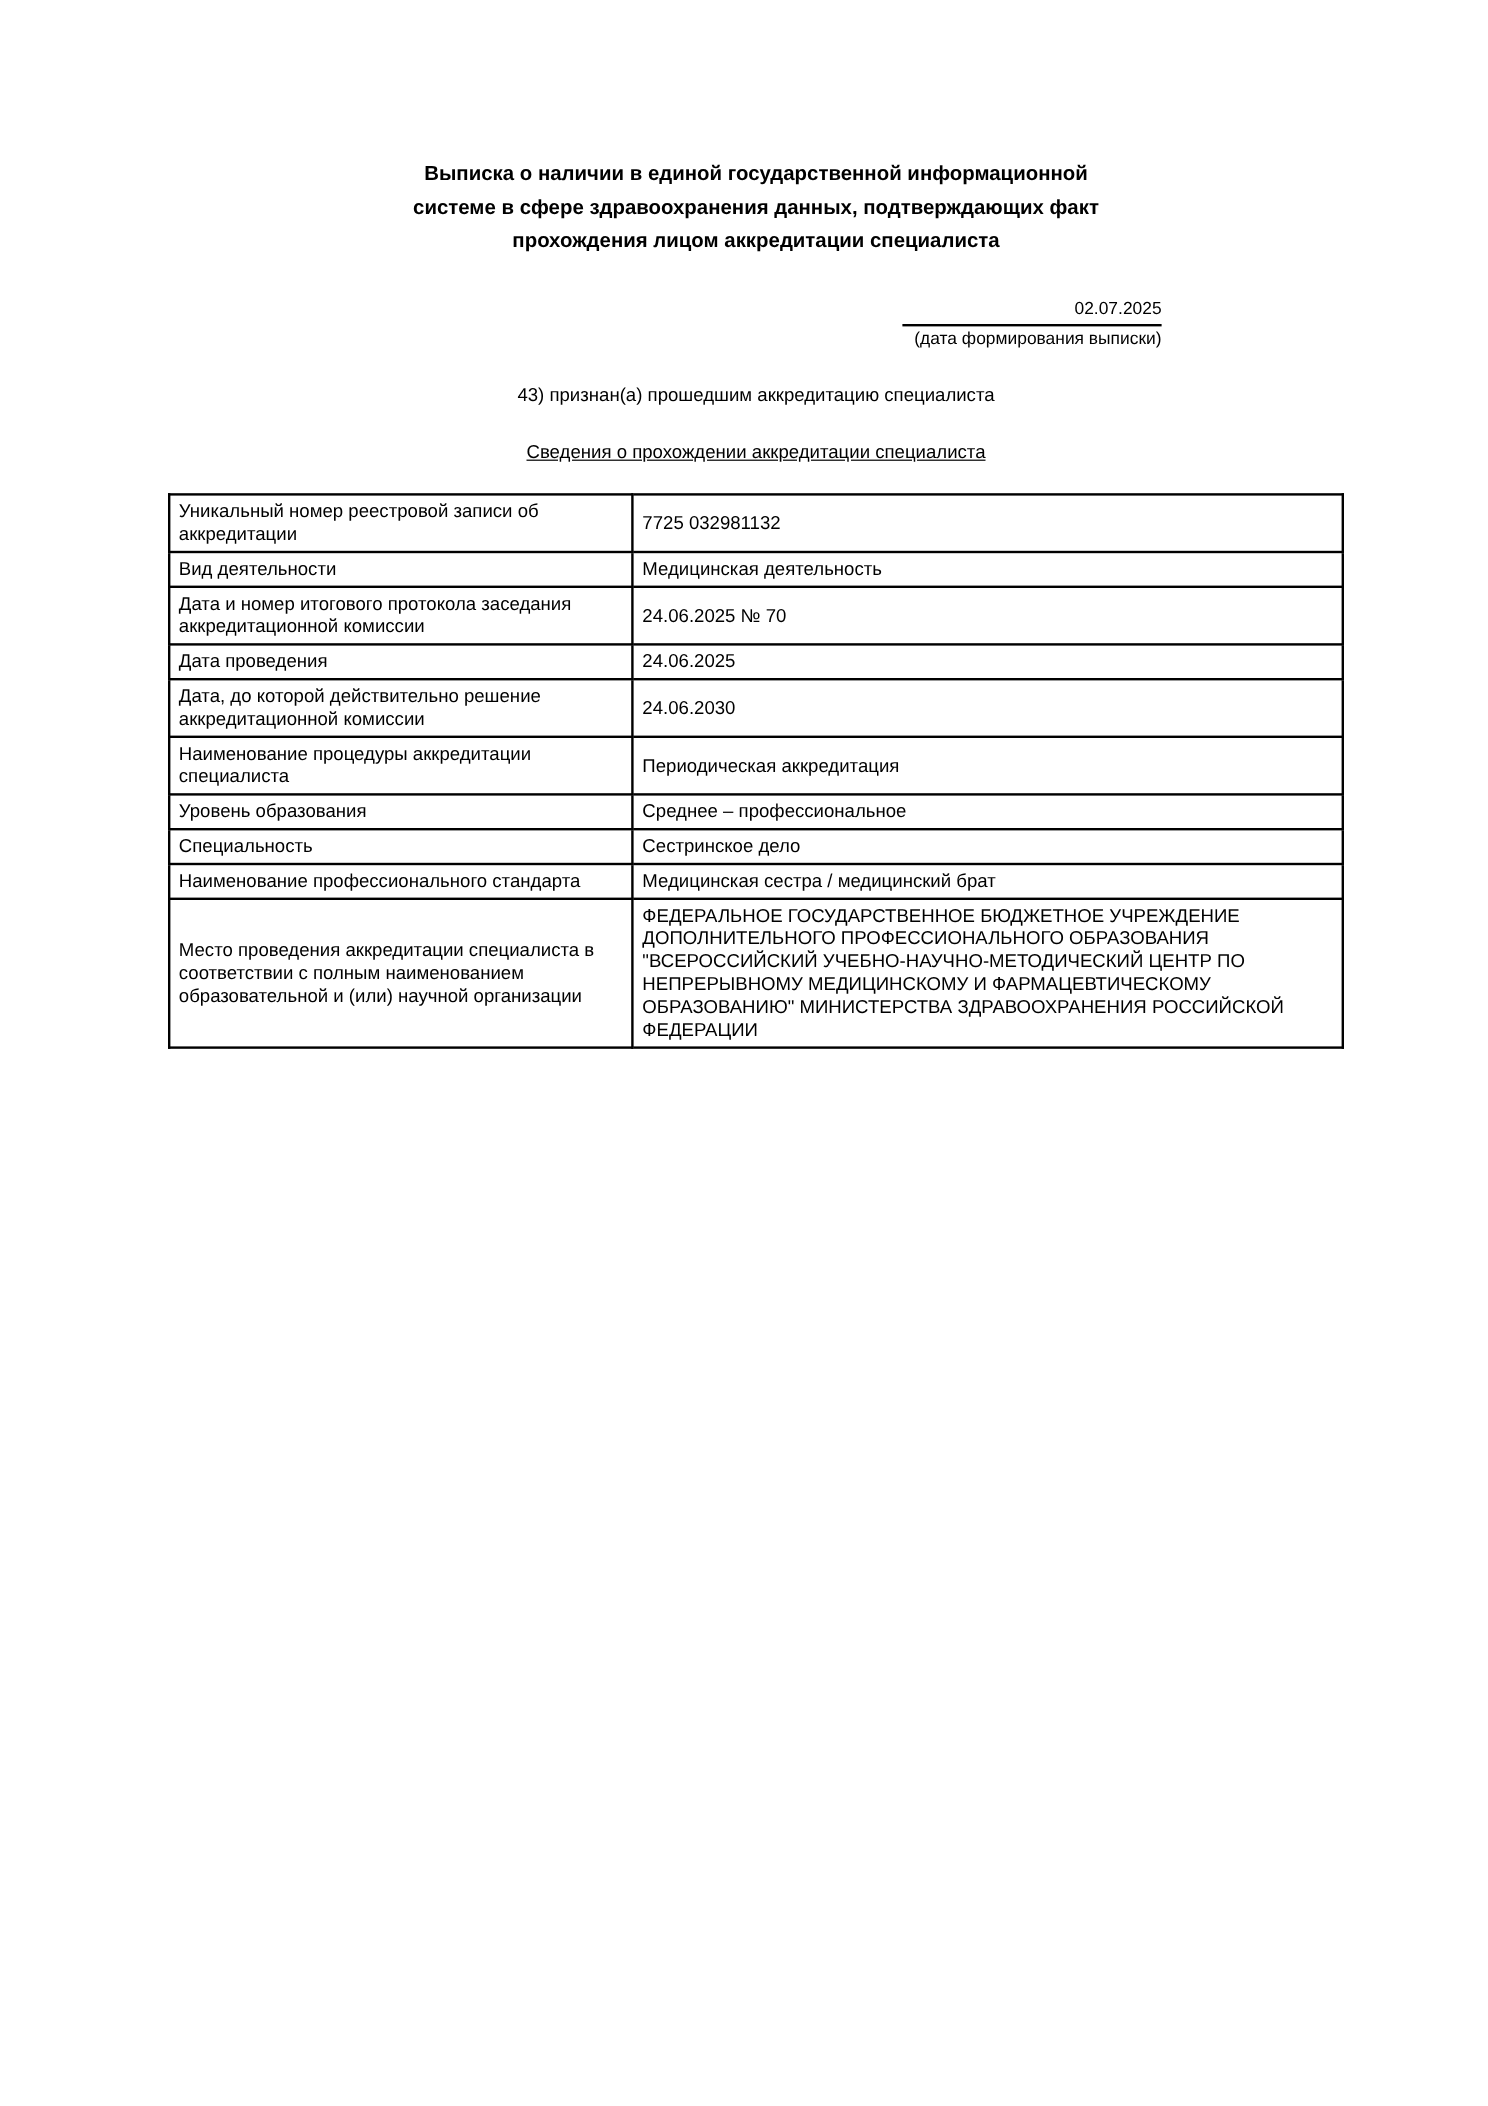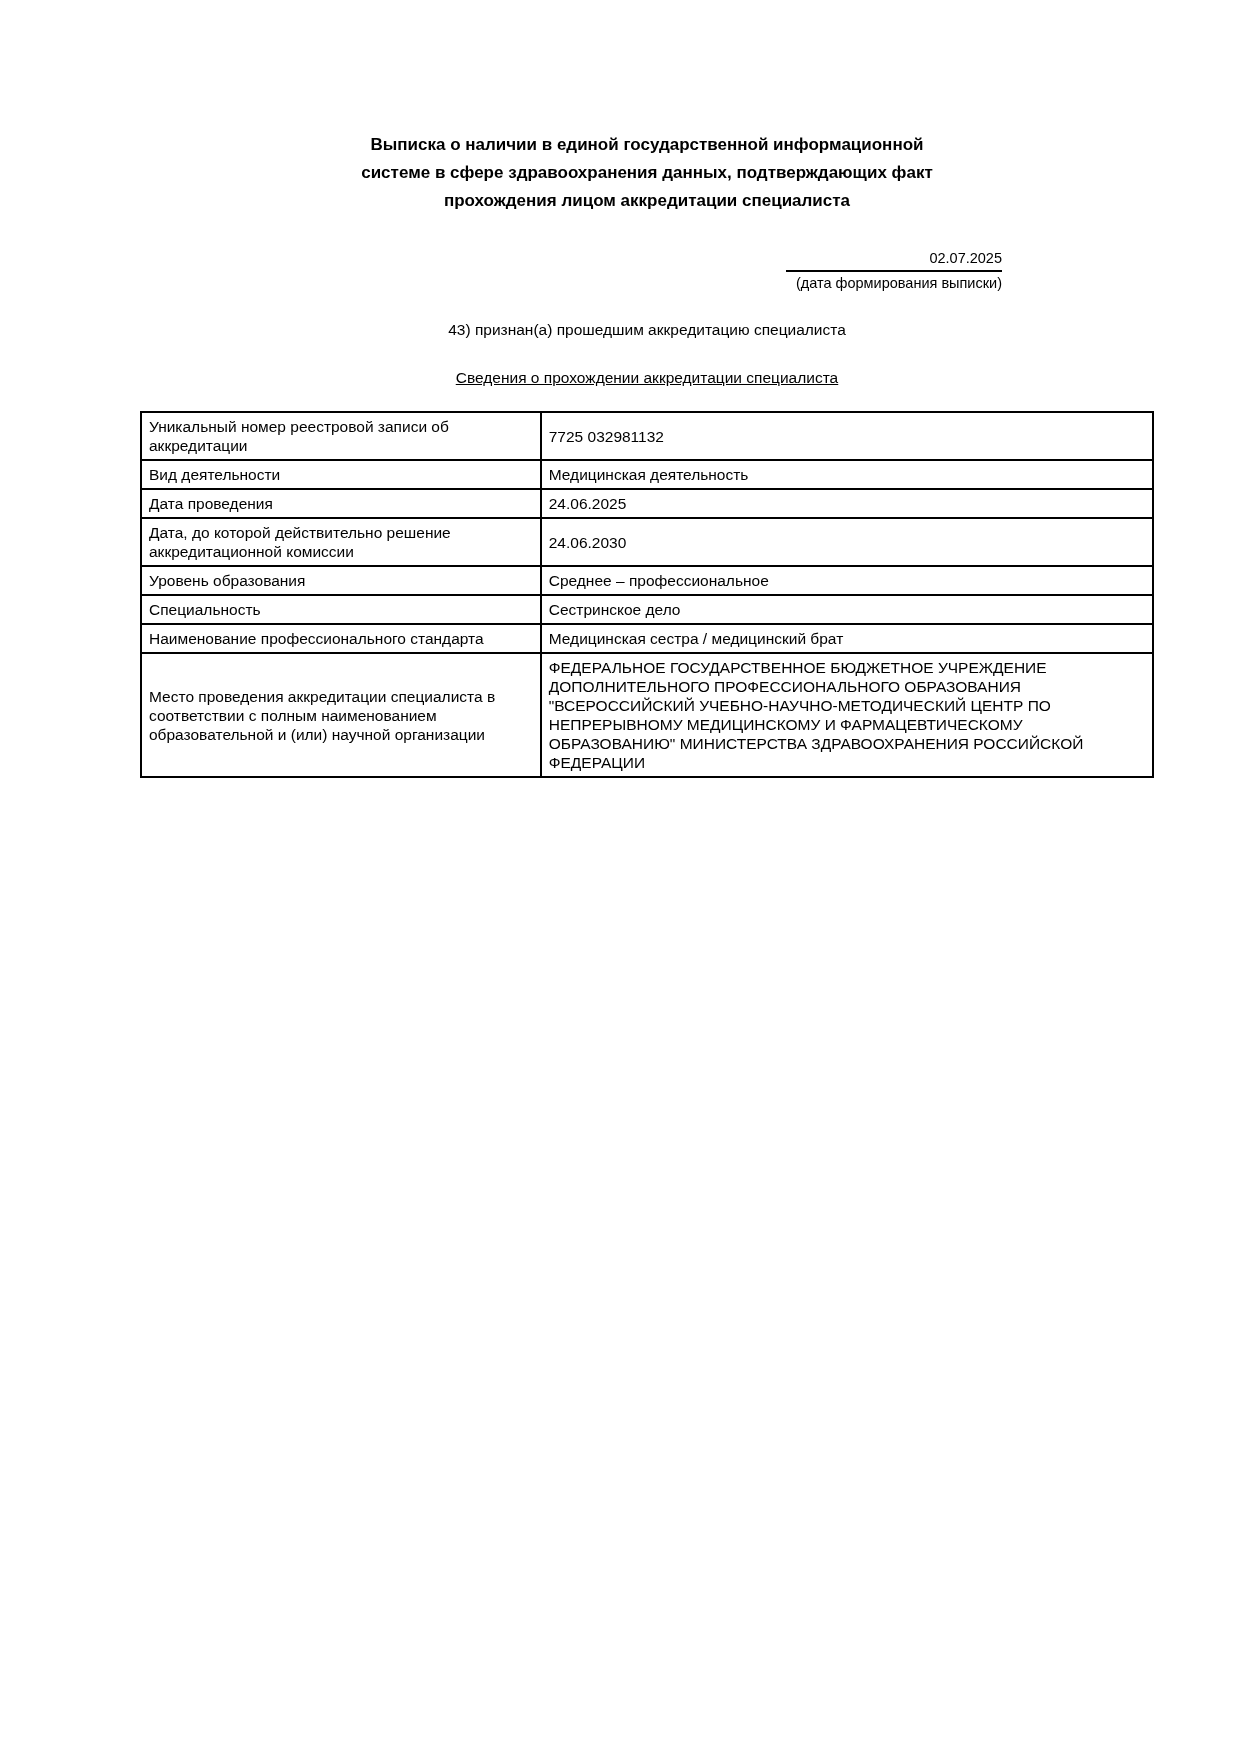--- a/index.html
+++ b/index.html
@@ -5,21 +5,21 @@
   * { box-sizing: border-box; }
   html, body { margin: 0; padding: 0; background: #ffffff; }
   .page {
     position: relative;
     width: 1240px;
     height: 1755px;
     margin: 0 auto;
     background: #ffffff;
     color: #000000;
     font-family: "Liberation Sans", "DejaVu Sans", sans-serif;
-    padding: 131px 86px 0 140px;
+    padding: 131px 120px 0 140px;
     overflow: hidden;
   }
   .doc-title {
     margin: 0;
     text-align: center;
     font-size: 17px;
     font-weight: bold;
     line-height: 28px;
   }
   .doc-title span { display: block; }
@@ -99,26 +99,34 @@
     <tbody id="acc-table-body">
         <tr>
           <td class="label-cell">Уникальный номер реестровой записи об аккредитации</td>
           <td class="value-cell">7725 032981132</td>
         </tr>
         <tr>
           <td class="label-cell">Вид деятельности</td>
           <td class="value-cell">Медицинская деятельность</td>
         </tr>
         <tr>
+          <td class="label-cell">Дата и номер итогового протокола заседания аккредитационной комиссии</td>
+          <td class="value-cell">24.06.2025 № 70</td>
+        </tr>
+        <tr>
           <td class="label-cell">Дата проведения</td>
           <td class="value-cell">24.06.2025</td>
         </tr>
         <tr>
           <td class="label-cell">Дата, до которой действительно решение аккредитационной комиссии</td>
           <td class="value-cell">24.06.2030</td>
+        </tr>
+        <tr>
+          <td class="label-cell">Наименование процедуры аккредитации специалиста</td>
+          <td class="value-cell">Периодическая аккредитация</td>
         </tr>
         <tr>
           <td class="label-cell">Уровень образования</td>
           <td class="value-cell">Среднее – профессиональное</td>
         </tr>
         <tr>
           <td class="label-cell">Специальность</td>
           <td class="value-cell">Сестринское дело</td>
         </tr>
         <tr>

